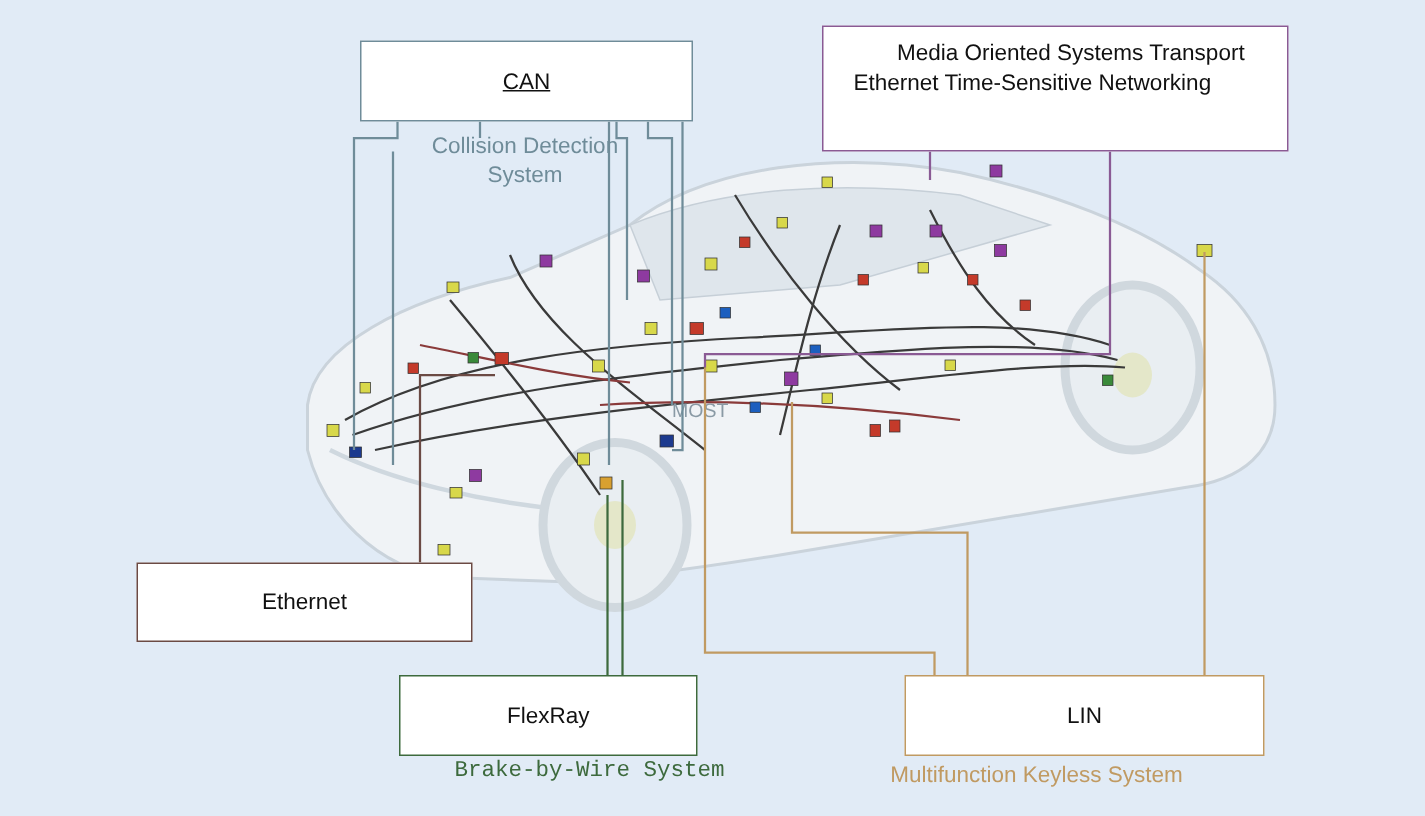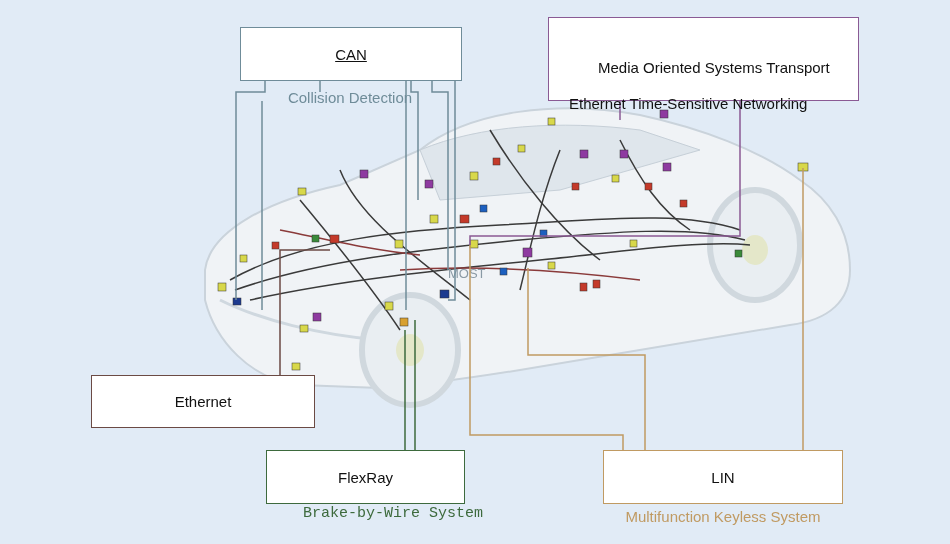--- a/index.html
+++ b/index.html
@@ -6,28 +6,28 @@
   body { width:950px; height:544px; background:#e1ebf6; position:relative; overflow:hidden;
          font-family:"Liberation Sans", sans-serif; }
   .stage { position:absolute; left:0; top:0; width:950px; height:544px; }
   .box { position:absolute; background:#fff; box-sizing:border-box; display:flex;
          align-items:center; justify-content:center; color:#111; font-size:15px; }
   .sub { position:absolute; font-size:15px; text-align:center; line-height:19px; }
   #can-box { left:240px; top:27px; width:222px; height:54px; border:1.5px solid #6f8c99;text-decoration:underline; }
   #can-sub { left:262px; top:88px; width:176px; color:#6f8c99; }
   #most-box { left:548px; top:17px; width:311px; height:84px; border:1.5px solid #8a5a94;
               display:block; padding:8px 0 0 20px; }
-  #most-box .l1 { margin-left:29px; line-height:20px;margin-top:32px; }
+  #most-box .l1 { margin-left:29px; line-height:20px; }
   #most-box .l2 { line-height:20px; margin-top:6px; }
-  #most-box .l3 { line-height:20px;margin-top:16px; }
+  #most-box .l3 { line-height:20px; }
   #eth-box { left:91px; top:375px; width:224px; height:53px; border:1.5px solid #6b4a44; }
   #flex-box { left:266px; top:450px; width:199px; height:54px; border:1.5px solid #3d6a3d; }
   #flex-sub { left:266px; top:504px; width:230px; color:#3d6a3d; text-align:left; padding-left:37px;font-family:Liberation Mono, monospace; }
   #lin-box { left:603px; top:450px; width:240px; height:54px; border:1.5px solid #c09a62; }
-  #lin-sub { left:603px; top:507px; width:240px; color:#c09a62; }
+  #lin-sub { left:571px; top:507px; width:240px; color:#c09a62; }
   svg { position:absolute; left:0; top:0; }
 </style>
 </head>
 <body>
 
 <div class="stage">
 <svg width="950" height="544" viewBox="0 0 950 544">
 
   <g opacity="0.95">
     <path d="M205 270 C210 230 270 200 340 185 L420 150 C470 110 560 100 640 115 C700 128 760 150 800 180 C830 200 850 230 850 270 C850 300 830 320 790 325 L520 370 C470 378 420 385 380 388 L300 385 C250 380 215 340 205 300 Z" fill="#f1f4f7" stroke="#c9d2da" stroke-width="2"></path>
@@ -130,20 +130,21 @@
     <polyline points="645,450 645,355 528,355 528,268"></polyline>
     <polyline points="803,450 803,168"></polyline>
   </g>
 </svg>
 
 <div class="box" id="can-box">
   <span>CAN</span>
 </div>
 <div class="sub" id="can-sub">
   <div>Collision Detection</div>
+  <div>System</div>
 </div>
 
 <div class="box" id="most-box">
   <div class="l1">Media Oriented Systems Transport</div>
   <div class="l3">Ethernet Time-Sensitive Networking</div>
 </div>
 
 <div class="box" id="flex-box">
   <span>FlexRay</span>
 </div>

